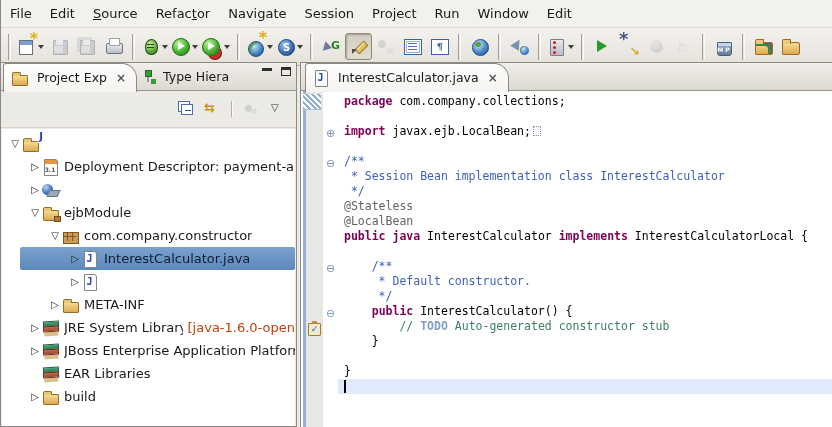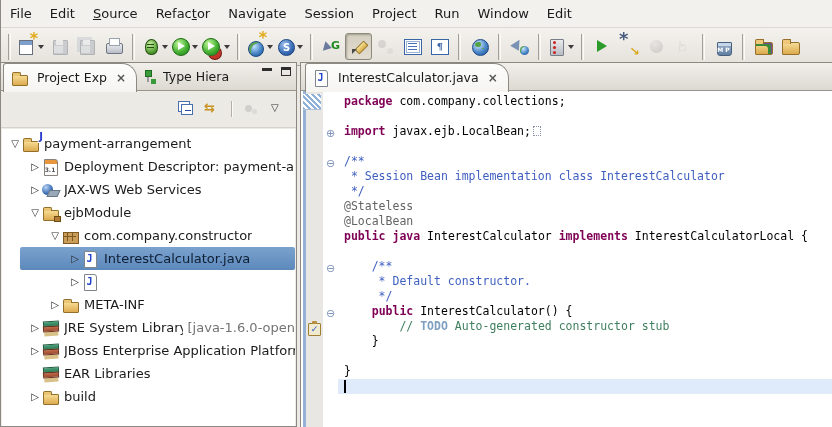--- a/index.html
+++ b/index.html
@@ -94,21 +94,21 @@
 
   
   .tree{position:absolute;left:1px;right:1px;top:66px;bottom:0;background:#fff;overflow:hidden;padding-top:3px}
   .trow{display:flex;align-items:center;height:23px;position:relative;white-space:nowrap;overflow:hidden;font-size:13px}
   .trow>*{position:relative;z-index:1}
   .trow.sel::before{content:"";position:absolute;left:18px;right:0;top:0;bottom:0;background:linear-gradient(#7ba2ce,#5c88bb);border-radius:2px;z-index:0}
   .trow.sel{color:#0e1e33}
   .exp{flex:none;width:14px;text-align:center;font-size:10px;color:#2a2a2a;line-height:23px}
   .ti{flex:none;display:inline-block;position:relative;width:17px;height:16px;margin-right:5px}
   .tlabel{overflow:hidden}
-  .tdetail{margin-left:5px;color:#737373}
+  .tdetail{margin-left:5px;color:#c2410c}
   .ti-folder::before{content:"";position:absolute;left:1px;top:5px;width:14px;height:9px;background:linear-gradient(#f6da92,#ddab50);border:1px solid #92702c;border-radius:1px}
   .ti-folder::after{content:"";position:absolute;left:1px;top:2px;width:7px;height:3px;background:#eac674;border:1px solid #92702c;border-bottom:none;border-radius:2px 2px 0 0}
   .badge-java{position:absolute;right:-4px;top:-4px;color:#2a3ccc;font:bold 10px/10px "DejaVu Sans",sans-serif;text-shadow:1px 1px 0 #fff,-1px -1px 0 #fff,1px -1px 0 #fff,-1px 1px 0 #fff;z-index:2}
   .badge-box{position:absolute;right:-2px;bottom:-1px;width:7px;height:6px;background:#b27c34;border:1px solid #6e4c16;z-index:2}
   .ti-package::before{content:"";position:absolute;left:1px;top:4px;width:14px;height:10px;background:#cb9c58;border:1px solid #7c5a22}
   .ti-package::after{content:"";position:absolute;left:2px;top:5px;width:12px;height:8px;background:linear-gradient(90deg,transparent 3px,#7c5a22 3px 4px,transparent 4px 8px,#7c5a22 8px 9px,transparent 9px),linear-gradient(transparent 3px,#7c5a22 3px 4px,transparent 4px)}
   .ti-java-file::before{content:"";position:absolute;left:2px;top:0;width:11px;height:15px;background:#fff;border:1px solid #7f858d;border-radius:0 3px 0 0}
   .ti-java-file::after{content:"J";position:absolute;left:2px;top:1px;width:11px;text-align:center;color:#2244cc;font:bold 10px/14px "DejaVu Sans Mono",monospace}
   .ti-library::before{content:"";position:absolute;left:1px;top:1px;width:14px;height:4px;background:linear-gradient(#4aa07a,#2e7a56);border:1px solid #1e5a3c;transform:rotate(-4deg)}
   .ti-library::after{content:"";position:absolute;left:1px;top:6px;width:14px;height:4px;background:linear-gradient(#c46a4a,#9a4a30);border:1px solid #6e3018;transform:rotate(-4deg);box-shadow:0 5px 0 -1px #d8c088}
@@ -268,31 +268,29 @@
           <span class="vsep"></span>
           <span class="pi pi-menu-extras pi-menu-extras"></span>
           <span class="pi pi-view-menu"></span>
         </div>
       <div class="tree">
           <div class="trow" style="padding-left: 6px;">
             <span class="exp">▽</span>
             <span class="ti ti-folder">
               <span class="badge-java">J</span>
             </span>
-            <span class="tlabel">payment-arrangement</span>
           </div>
           <div class="trow" style="padding-left: 26px;">
             <span class="exp">▷</span>
             <span class="ti ti-deployment-descriptor"></span>
             <span class="tlabel">Deployment Descriptor: payment-arrangement</span>
           </div>
           <div class="trow" style="padding-left: 26px;">
             <span class="exp">▷</span>
             <span class="ti ti-jaxws-services"></span>
-            <span class="tlabel">JAX-WS Web Services</span>
           </div>
           <div class="trow" style="padding-left: 26px;">
             <span class="exp">▽</span>
             <span class="ti ti-folder">
               <span class="badge-box"></span>
             </span>
             <span class="tlabel">ejbModule</span>
           </div>
           <div class="trow" style="padding-left: 46px;">
             <span class="exp">▽</span>

